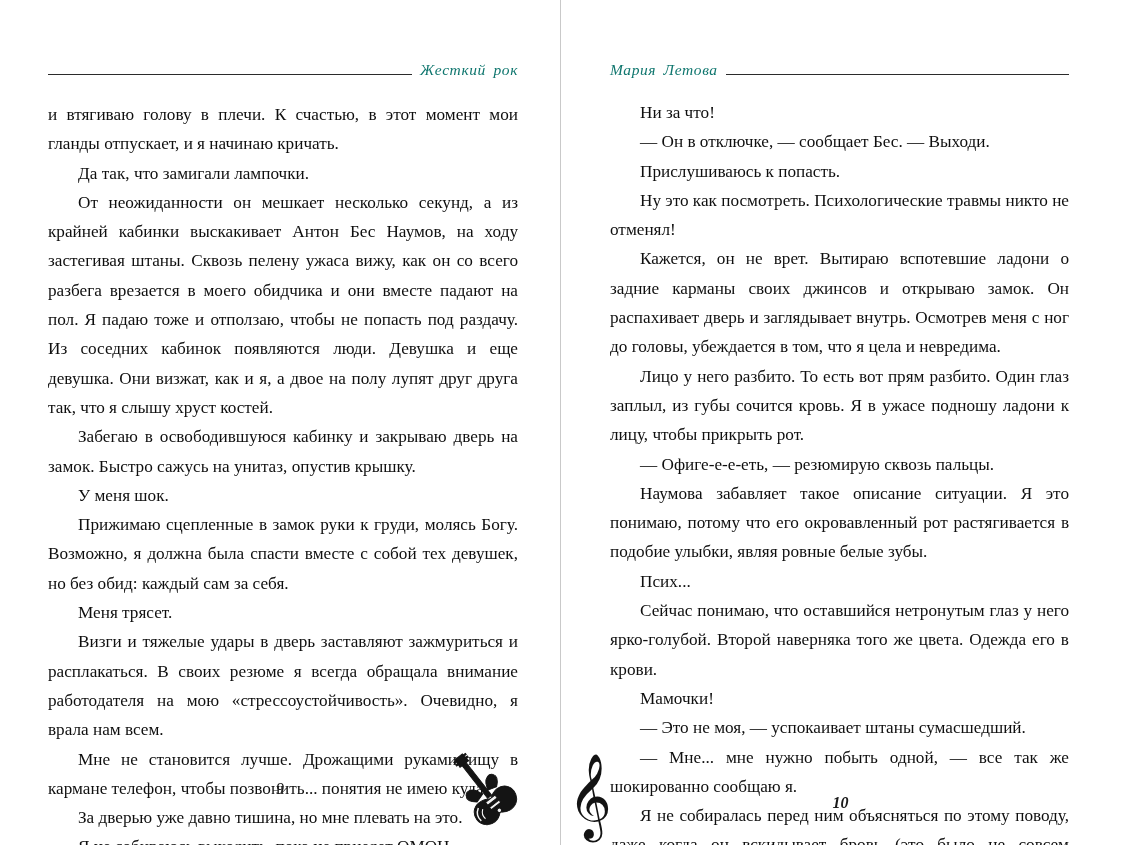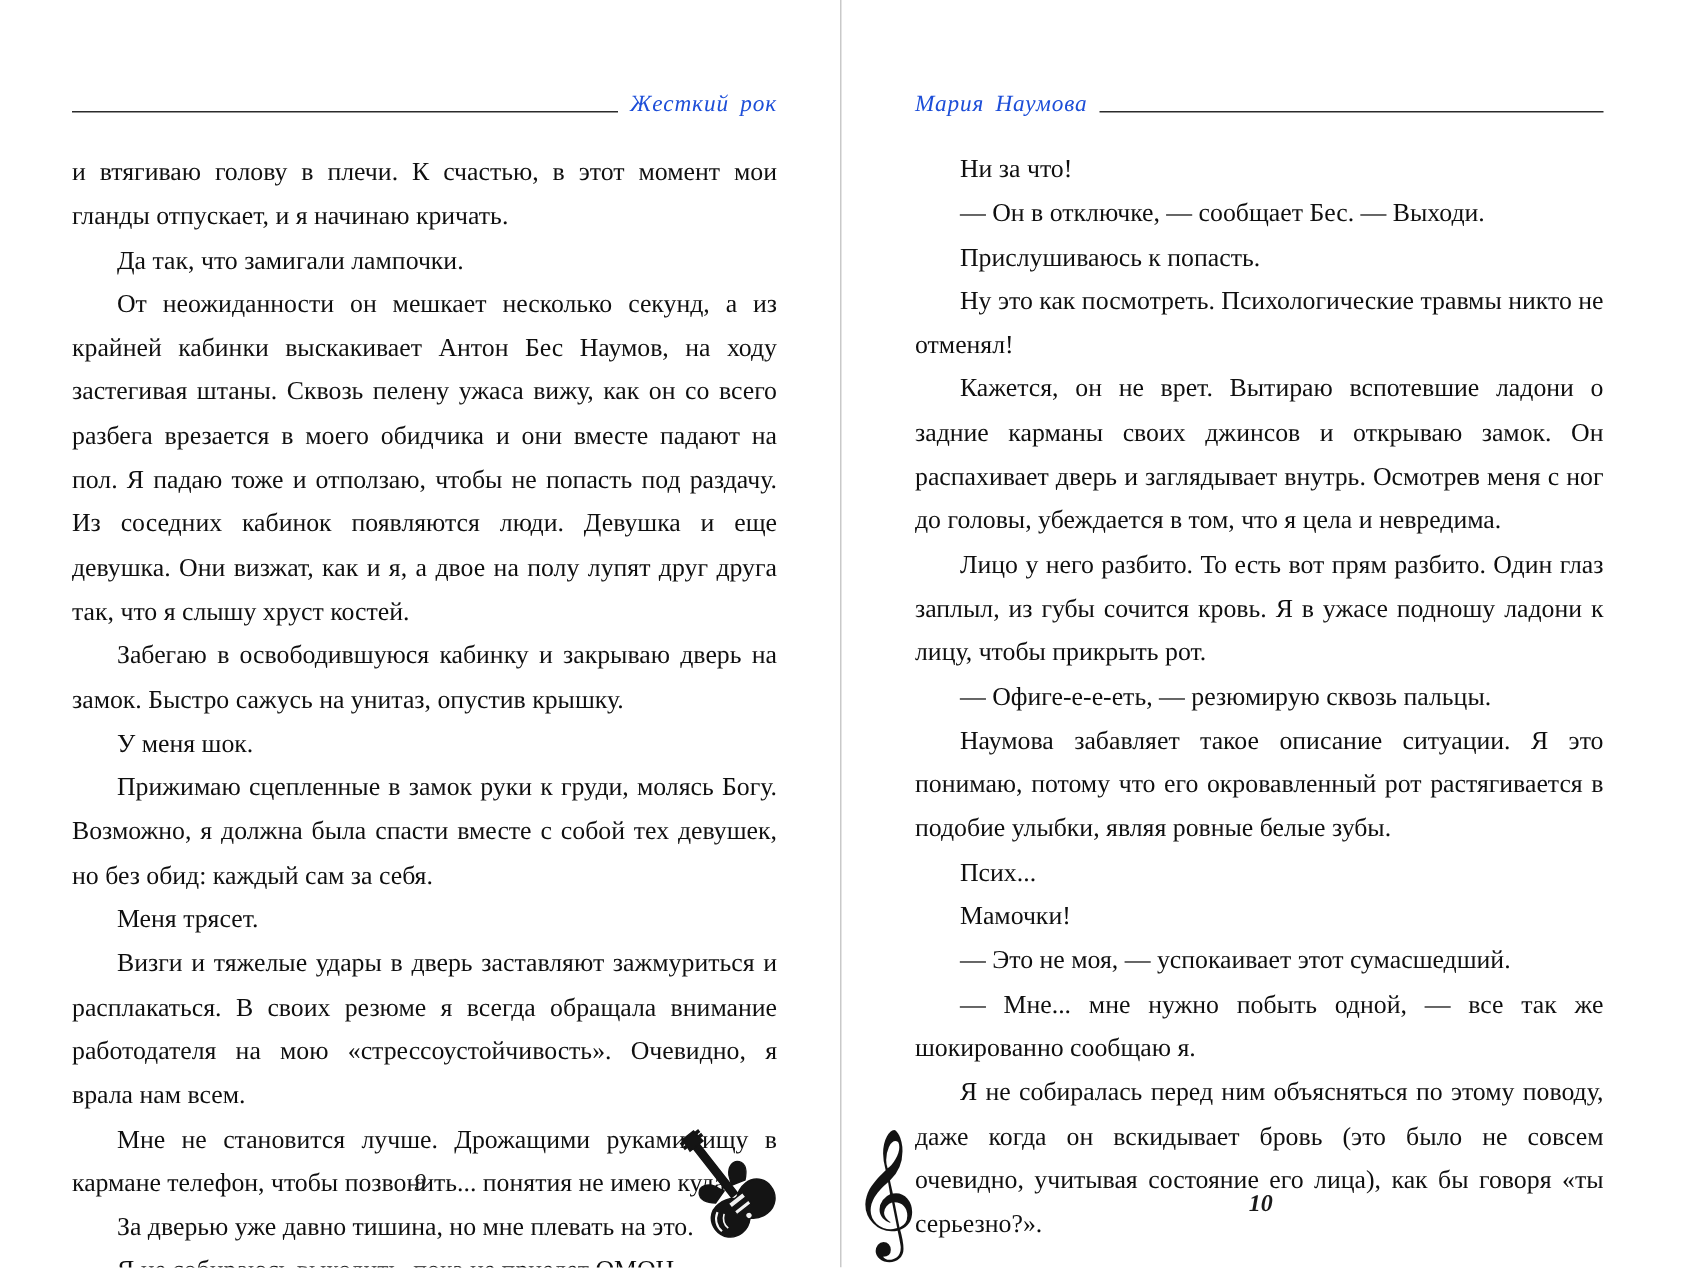--- a/index.html
+++ b/index.html
@@ -52,21 +52,21 @@
   .running-head.left-page  { justify-content: flex-end; }
   .running-head.right-page { justify-content: flex-start; }
 
   .head-title {
     font-family: "Liberation Serif", "DejaVu Serif", serif;
     font-style: italic;
     font-size: 15.5px;
     letter-spacing: 0.6px;
     word-spacing: 3px;
     white-space: nowrap;
-    color: #1d4ed8;
+    color: #0f766e;
     line-height: 1;
     padding-bottom: 1px;
   }
   .head-rule {
     flex: 1 1 auto;
     height: 1px;
     background: #2b2b2b;
     margin-bottom: 3px;
     min-width: 20px;
   }
@@ -188,36 +188,37 @@
           <circle cx="46.5" cy="78" r="2.4" fill="#f2f2f2"></circle>
         </g>
       </svg>
     </div>
 
   </div>
 
   <div class="page page-right">
 
     <div class="running-head right-page">
-      <span class="head-title">Мария Наумова</span>
+      <span class="head-title">Мария Летова</span>
       <span class="head-rule"></span>
     </div>
 
     <div class="body-text">
       <p>Ни за что!</p>
       <p>— Он в отключке, — сообщает Бес. — Выходи.</p>
       <p>Прислушиваюсь к попасть.</p>
       <p>Ну это как посмотреть. Психологические травмы никто не отменял!</p>
       <p>Кажется, он не врет. Вытираю вспотевшие ладони о задние карманы своих джинсов и открываю замок. Он распахивает дверь и заглядывает внутрь. Осмотрев меня с ног до головы, убеждается в том, что я цела и невредима.</p>
       <p>Лицо у него разбито. То есть вот прям разбито. Один глаз заплыл, из губы сочится кровь. Я в ужасе подношу ладони к лицу, чтобы прикрыть рот.</p>
       <p>— Офиге-е-е-еть, — резюмирую сквозь пальцы.</p>
       <p>Наумова забавляет такое описание ситуации. Я это понимаю, потому что его окровавленный рот растягивается в подобие улыбки, являя ровные белые зубы.</p>
       <p>Псих...</p>
+      <p>Сейчас понимаю, что оставшийся нетронутым глаз у него ярко-голубой. Второй наверняка того же цвета. Одежда его в крови.</p>
       <p>Мамочки!</p>
-      <p>— Это не моя, — успокаивает этот сумасшедший.</p>
+      <p>— Это не моя, — успокаивает штаны сумасшедший.</p>
       <p>— Мне... мне нужно побыть одной, — все так же шокированно сообщаю я.</p>
       <p>Я не собиралась перед ним объясняться по этому поводу, даже когда он вскидывает бровь (это было не совсем очевидно, учитывая состояние его лица), как бы говоря «ты серьезно?».</p>
 
     </div>
 
     <div class="folio">10</div>
 
     <div class="ornament ornament-clef">𝄞</div>
 
   </div>

